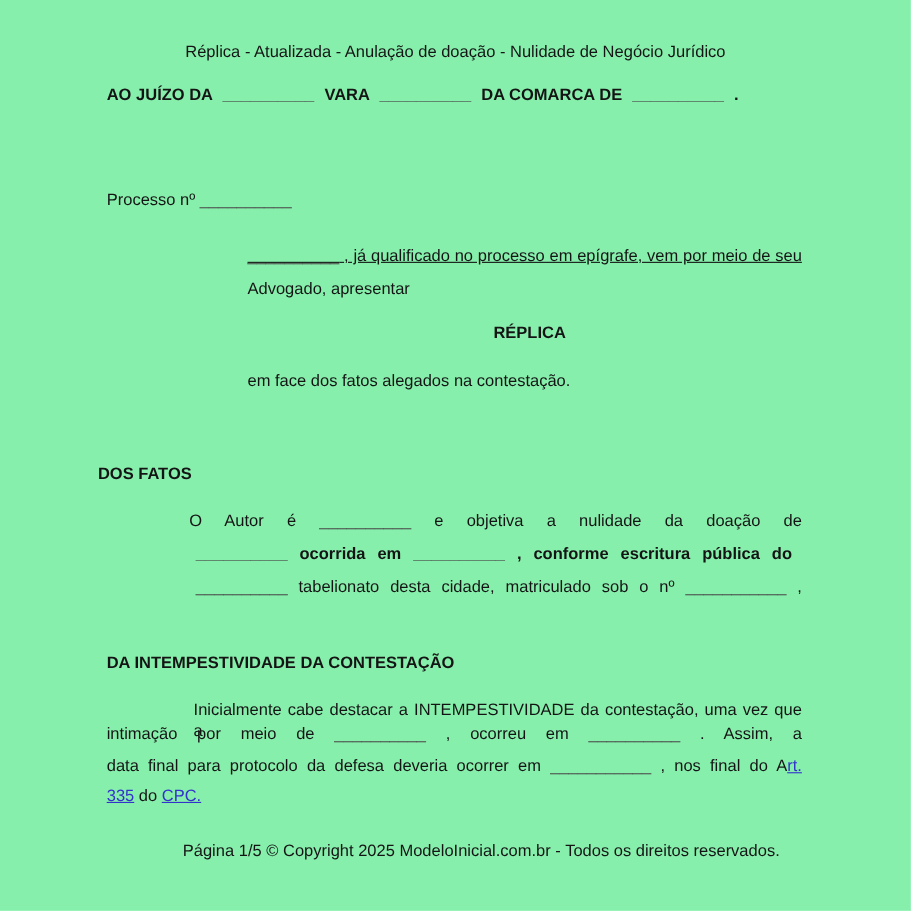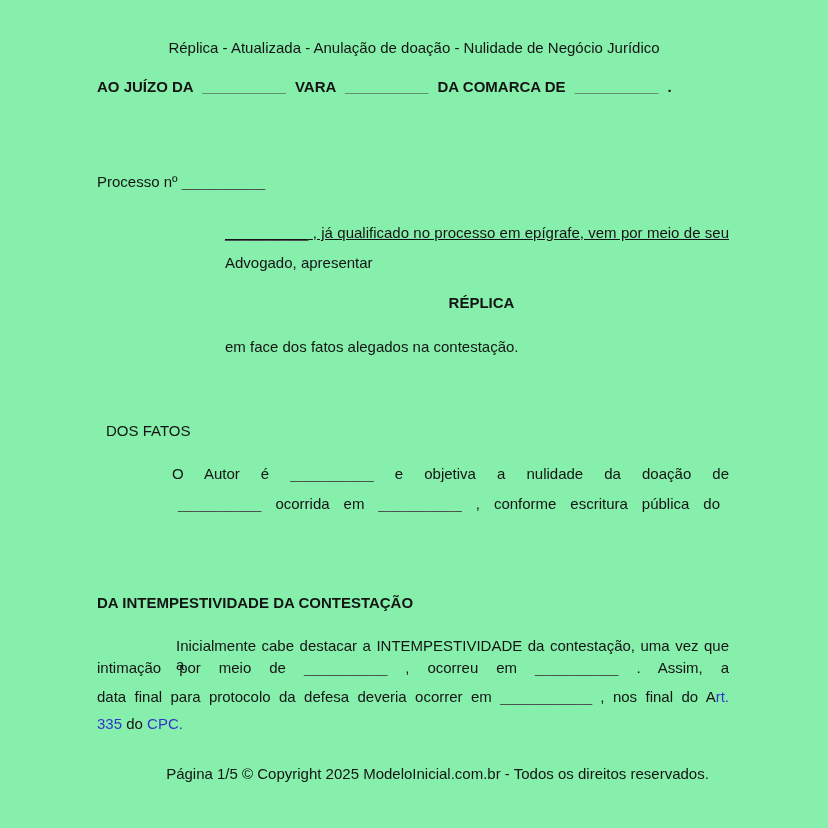--- a/index.html
+++ b/index.html
@@ -18,33 +18,33 @@
     line-height:19px;
     color:#141414;
     white-space:normal;
   }
   
   .l-p1a,.l-f1,.l-f2,.l-f3,.l-i1,.l-i2,.l-i3{
     text-align:justify;
     text-align-last:justify;
   }
   .blank{color:#4a4a4a;letter-spacing:0;}
-  .doclink{color:#3333cc;cursor:pointer;}
+  .doclink{color:#3333cc;text-decoration:underline;cursor:pointer;}
 
   .l-title   {top:38px;  left:0;    right:0;  text-align:center; font-size:15px;}
   .l-court   {top:77px;  left:97px; right:90px; font-weight:bold;}
   .l-court .blank{margin:0 5px;}
   .l-processo{top:172px; left:97px;}
   .l-p1a     {top:223px; left:225px; right:99px;text-decoration:underline;}
   .l-p1b     {top:253px; left:225px;}
   .l-replica {top:293px; left:225px; right:90px; text-align:center; font-weight:bold;}
   .l-emface  {top:337px; left:225px;}
-  .l-dosfatos{top:421px; left:106px; font-weight:normal;}
+  .l-dosfatos{top:421px; left:89px; font-weight:bold;}
   .l-f1      {top:464px; left:172px; right:99px;}
-  .l-f2      {top:494px; left:178px; right:108px;}
+  .l-f2      {top:494px; left:178px; right:108px;font-weight:bold;}
   .l-f3      {top:524px; left:178px; right:99px;}
   .l-f4      {top:552px; left:97px;}
   .l-intemp  {top:593px; left:97px; font-weight:bold;}
   .l-i1      {top:636px; left:176px; right:99px;}
   .l-i2      {top:658px; left:97px;  right:99px;}
   .l-i3      {top:687px; left:97px;  right:99px;}
   .l-i4      {top:714px; left:97px;}
   .l-footer  {top:764px; left:0;    right:0;  text-align:center;padding-left:47px;}
 </style>
 </head>
@@ -54,19 +54,20 @@
     <div class="line l-title"><span>Réplica - Atualizada - Anulação de doação - Nulidade de Negócio Jurídico</span></div>
     <div class="line l-court"><span>AO JUÍZO DA</span> <span class="blank">__________</span> <span>VARA</span> <span class="blank">__________</span> <span>DA COMARCA DE</span> <span class="blank">__________</span> <span>.</span></div>
     <div class="line l-processo"><span>Processo nº</span> <span class="blank">__________</span></div>
     <div class="line l-p1a"><span class="blank">__________</span> <span>, já qualificado no processo em epígrafe, vem por meio de seu</span></div>
     <div class="line l-p1b"><span>Advogado, apresentar</span></div>
     <div class="line l-replica"><span>RÉPLICA</span></div>
     <div class="line l-emface"><span>em face dos fatos alegados na contestação.</span></div>
     <div class="line l-dosfatos"><span>DOS FATOS</span></div>
     <div class="line l-f1"><span>O Autor é</span> <span class="blank">__________</span> <span>e objetiva a nulidade da doação de</span></div>
     <div class="line l-f2"><span class="blank">__________</span> <span>ocorrida em</span> <span class="blank">__________</span> <span>, conforme escritura pública do</span></div>
+    <div class="line l-f3"><span class="blank">__________</span> <span>tabelionato desta cidade, matriculado sob o nº</span> <span class="blank">___________</span> <span>,</span></div>
     <div class="line l-intemp"><span>DA INTEMPESTIVIDADE DA CONTESTAÇÃO</span></div>
     <div class="line l-i1"><span>Inicialmente cabe destacar a INTEMPESTIVIDADE da contestação, uma vez que a</span></div>
     <div class="line l-i2"><span>intimação por meio de</span> <span class="blank">__________</span> <span>, ocorreu em</span> <span class="blank">__________</span> <span>. Assim, a</span></div>
     <div class="line l-i3"><span>data final para protocolo da defesa deveria ocorrer em</span> <span class="blank">___________</span> <span>, nos final do A</span><a class="doclink">rt.</a></div>
     <div class="line l-i4"><a class="doclink">335</a> <span>do</span> <a class="doclink">CPC.</a></div>
     <div class="line l-footer"><span>Página 1/5 © Copyright 2025 ModeloInicial.com.br - Todos os direitos reservados.</span></div>
   </div>
 
 </body></html>

